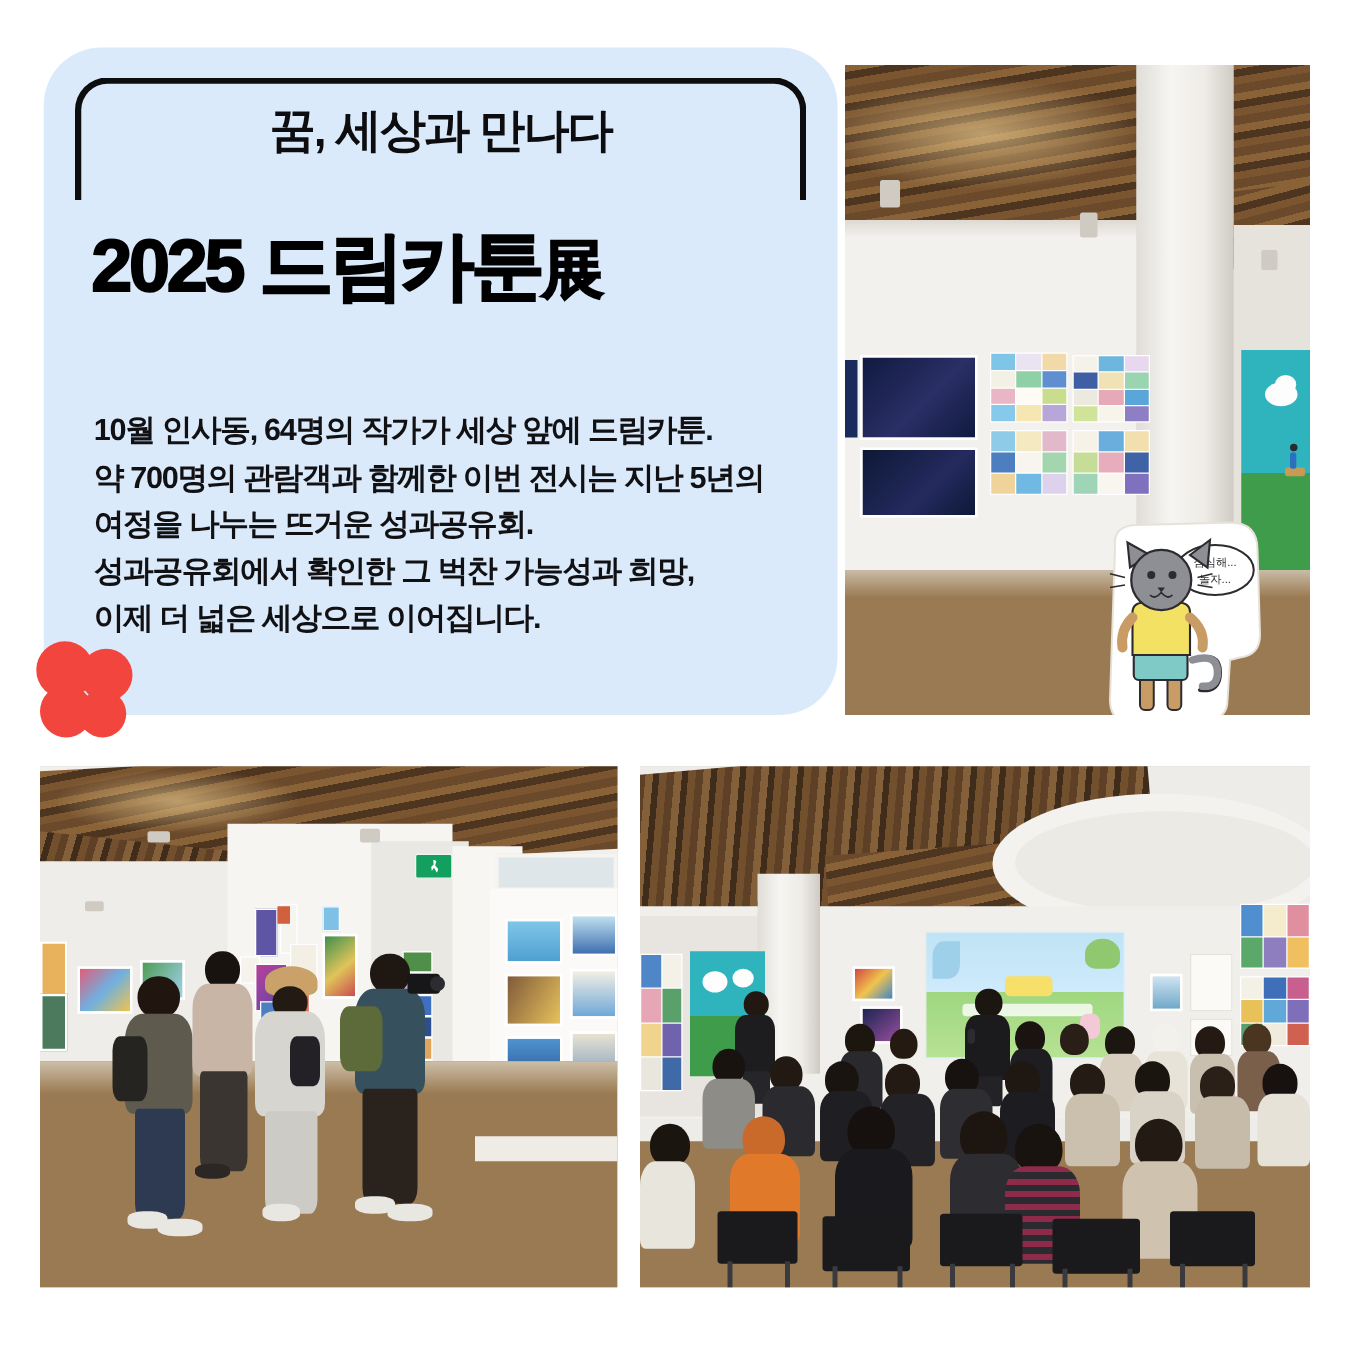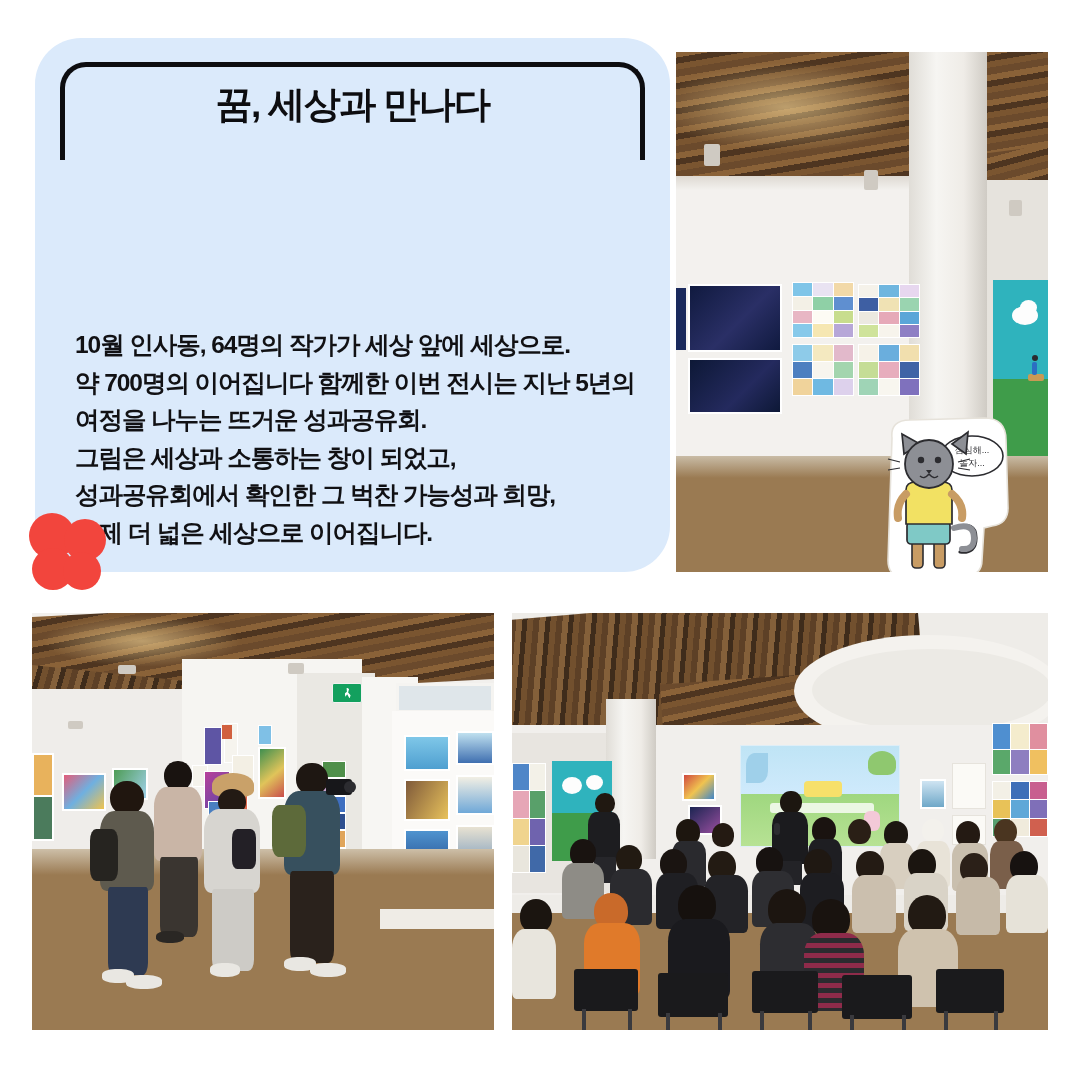--- a/index.html
+++ b/index.html
@@ -221,27 +221,27 @@
 
 <div id="poster">
 
   <div id="info-card">
 
     <div id="title-bracket"></div>
 
     <div id="eyebrow">꿈, 세상과 만나다</div>
 
     <div id="headline">
+      <span class="hl-line"><span>2025 드림카툰</span><span class="hanja">展</span></span>
     </div>
 
     <div id="body-copy">
-      <span class="body-line">10월 인사동, 64명의 작가가 세상 앞에 세상으로.</span>
-      <span class="body-line">약 700명의 이어집니다 함께한 이번 전시는 지난 5년의</span>
+      <span class="body-line">10월 인사동, 64명의 작가가 세상 앞에 드림카툰.</span>
+      <span class="body-line">약 700명의 관람객과 함께한 이번 전시는 지난 5년의</span>
       <span class="body-line">여정을 나누는 뜨거운 성과공유회.</span>
-      <span class="body-line">그림은 세상과 소통하는 창이 되었고,</span>
       <span class="body-line">성과공유회에서 확인한 그 벅찬 가능성과 희망,</span>
       <span class="body-line">이제 더 넓은 세상으로 이어집니다.</span>
     </div>
   </div>
 
   <svg id="flower-decoration" viewBox="0 0 92 92" aria-hidden="true">
     <g fill="#f2453d">
       <circle cx="30" cy="28" r="23"></circle>
       <circle cx="63" cy="32" r="21"></circle>
       <circle cx="31" cy="61" r="21"></circle>

